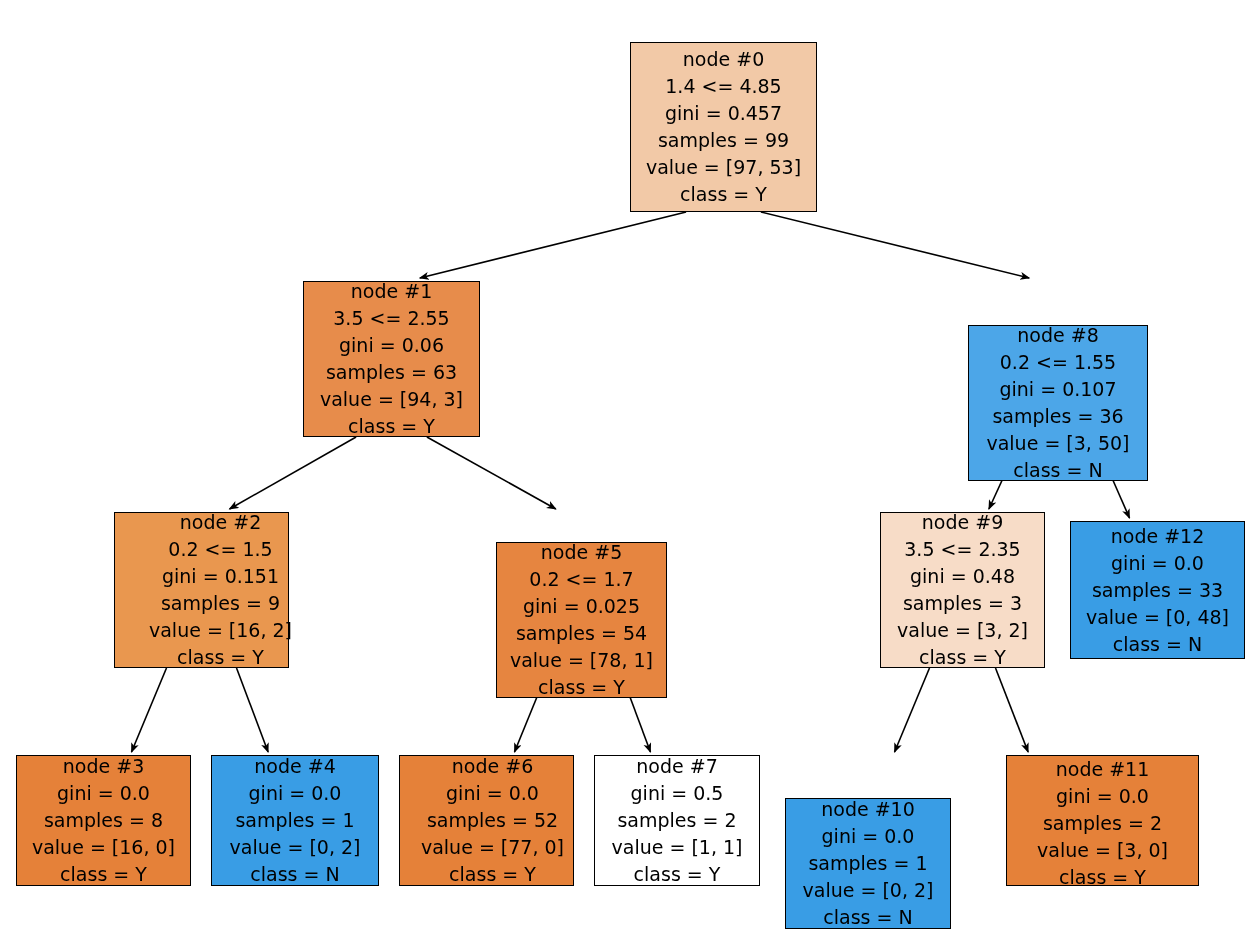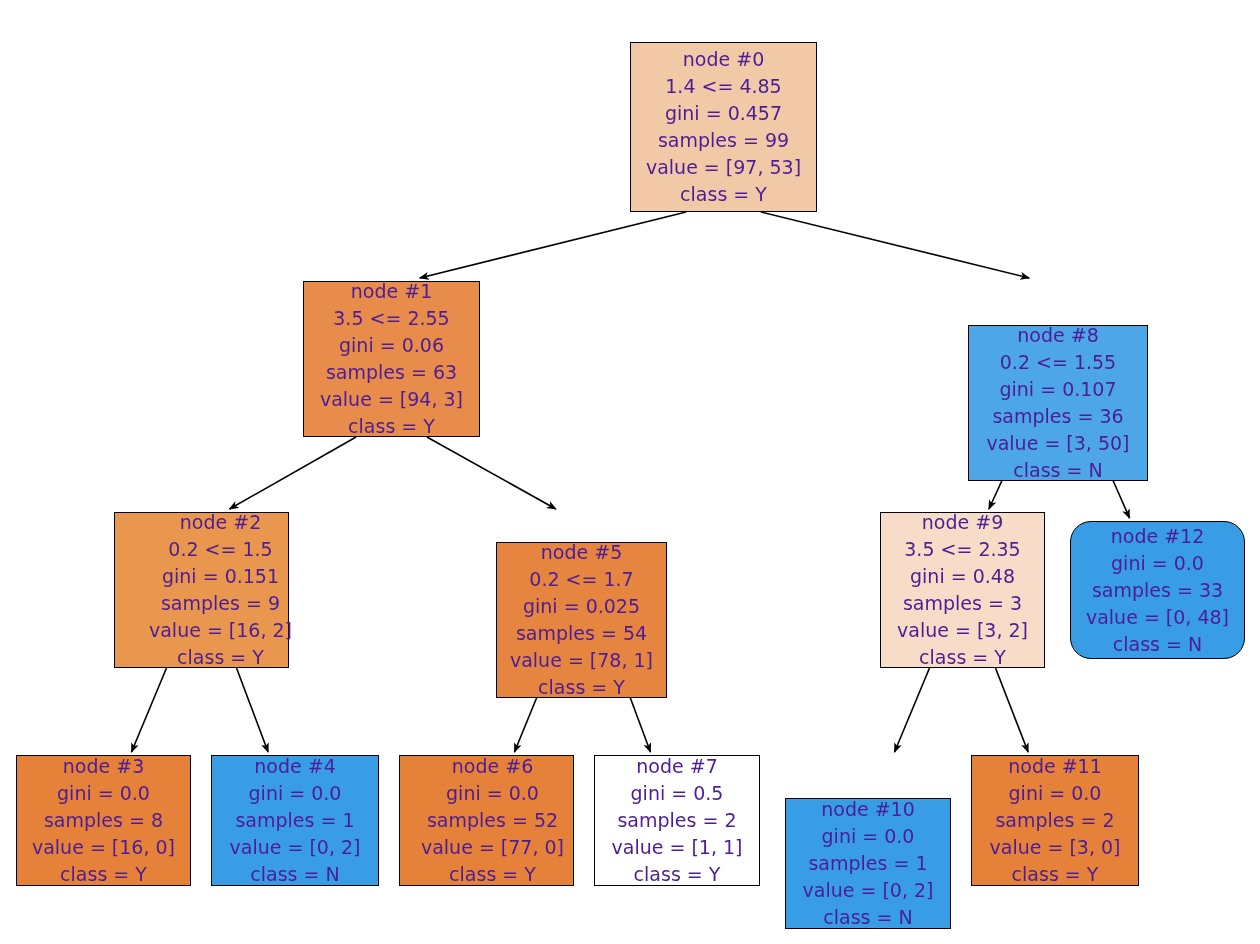--- a/index.html
+++ b/index.html
@@ -30,21 +30,21 @@
     box-sizing: border-box;
     border: 1.4px solid #000000;
     display: flex;
     flex-direction: column;
     align-items: center;
     justify-content: center;
     text-align: center;
     font-family: "DejaVu Sans", sans-serif;
     font-size: 19px;
     line-height: 27px;
-    color: #4c1d95;
+    color: #000000;
     white-space: nowrap;
   }
   .node-line {
     display: block;
   }
 </style>
 </head>
 <body>
 
 <div id="tree-canvas">
@@ -111,21 +111,21 @@
         <span class="node-line">class = Y</span>
       </div>
       <div class="tree-node" style="left: 880px; top: 512px; width: 165px; height: 156px; background: rgb(247, 220, 199);">
         <span class="node-line">node #9</span>
         <span class="node-line">3.5 &lt;= 2.35</span>
         <span class="node-line">gini = 0.48</span>
         <span class="node-line">samples = 3</span>
         <span class="node-line">value = [3, 2]</span>
         <span class="node-line">class = Y</span>
       </div>
-      <div class="tree-node" style="left: 1070px; top: 521px; width: 175px; height: 138px; background: rgb(57, 157, 229); border-radius: 21px;">
+      <div class="tree-node" style="left: 1070px; top: 521px; width: 175px; height: 138px; background: rgb(57, 157, 229);">
         <span class="node-line">node #12</span>
         <span class="node-line">gini = 0.0</span>
         <span class="node-line">samples = 33</span>
         <span class="node-line">value = [0, 48]</span>
         <span class="node-line">class = N</span>
       </div>
       <div class="tree-node" style="left: 16px; top: 755px; width: 175px; height: 131px; background: rgb(229, 129, 57);">
         <span class="node-line">node #3</span>
         <span class="node-line">gini = 0.0</span>
         <span class="node-line">samples = 8</span>
@@ -153,21 +153,21 @@
         <span class="node-line">value = [1, 1]</span>
         <span class="node-line">class = Y</span>
       </div>
       <div class="tree-node" style="left: 785px; top: 755px; width: 166px; height: 131px; background: rgb(57, 157, 229); margin-top: 43px;">
         <span class="node-line">node #10</span>
         <span class="node-line">gini = 0.0</span>
         <span class="node-line">samples = 1</span>
         <span class="node-line">value = [0, 2]</span>
         <span class="node-line">class = N</span>
       </div>
-      <div class="tree-node" style="left: 971px; top: 755px; width: 168px; height: 131px; background: rgb(229, 129, 57);">
+      <div class="tree-node" style="left: 1006px; top: 755px; width: 193px; height: 131px; background: rgb(229, 129, 57); justify-content: space-between;">
         <span class="node-line">node #11</span>
         <span class="node-line">gini = 0.0</span>
         <span class="node-line">samples = 2</span>
         <span class="node-line">value = [3, 0]</span>
         <span class="node-line">class = Y</span>
       </div>
     </div>
 </div>
 
 </body></html>

